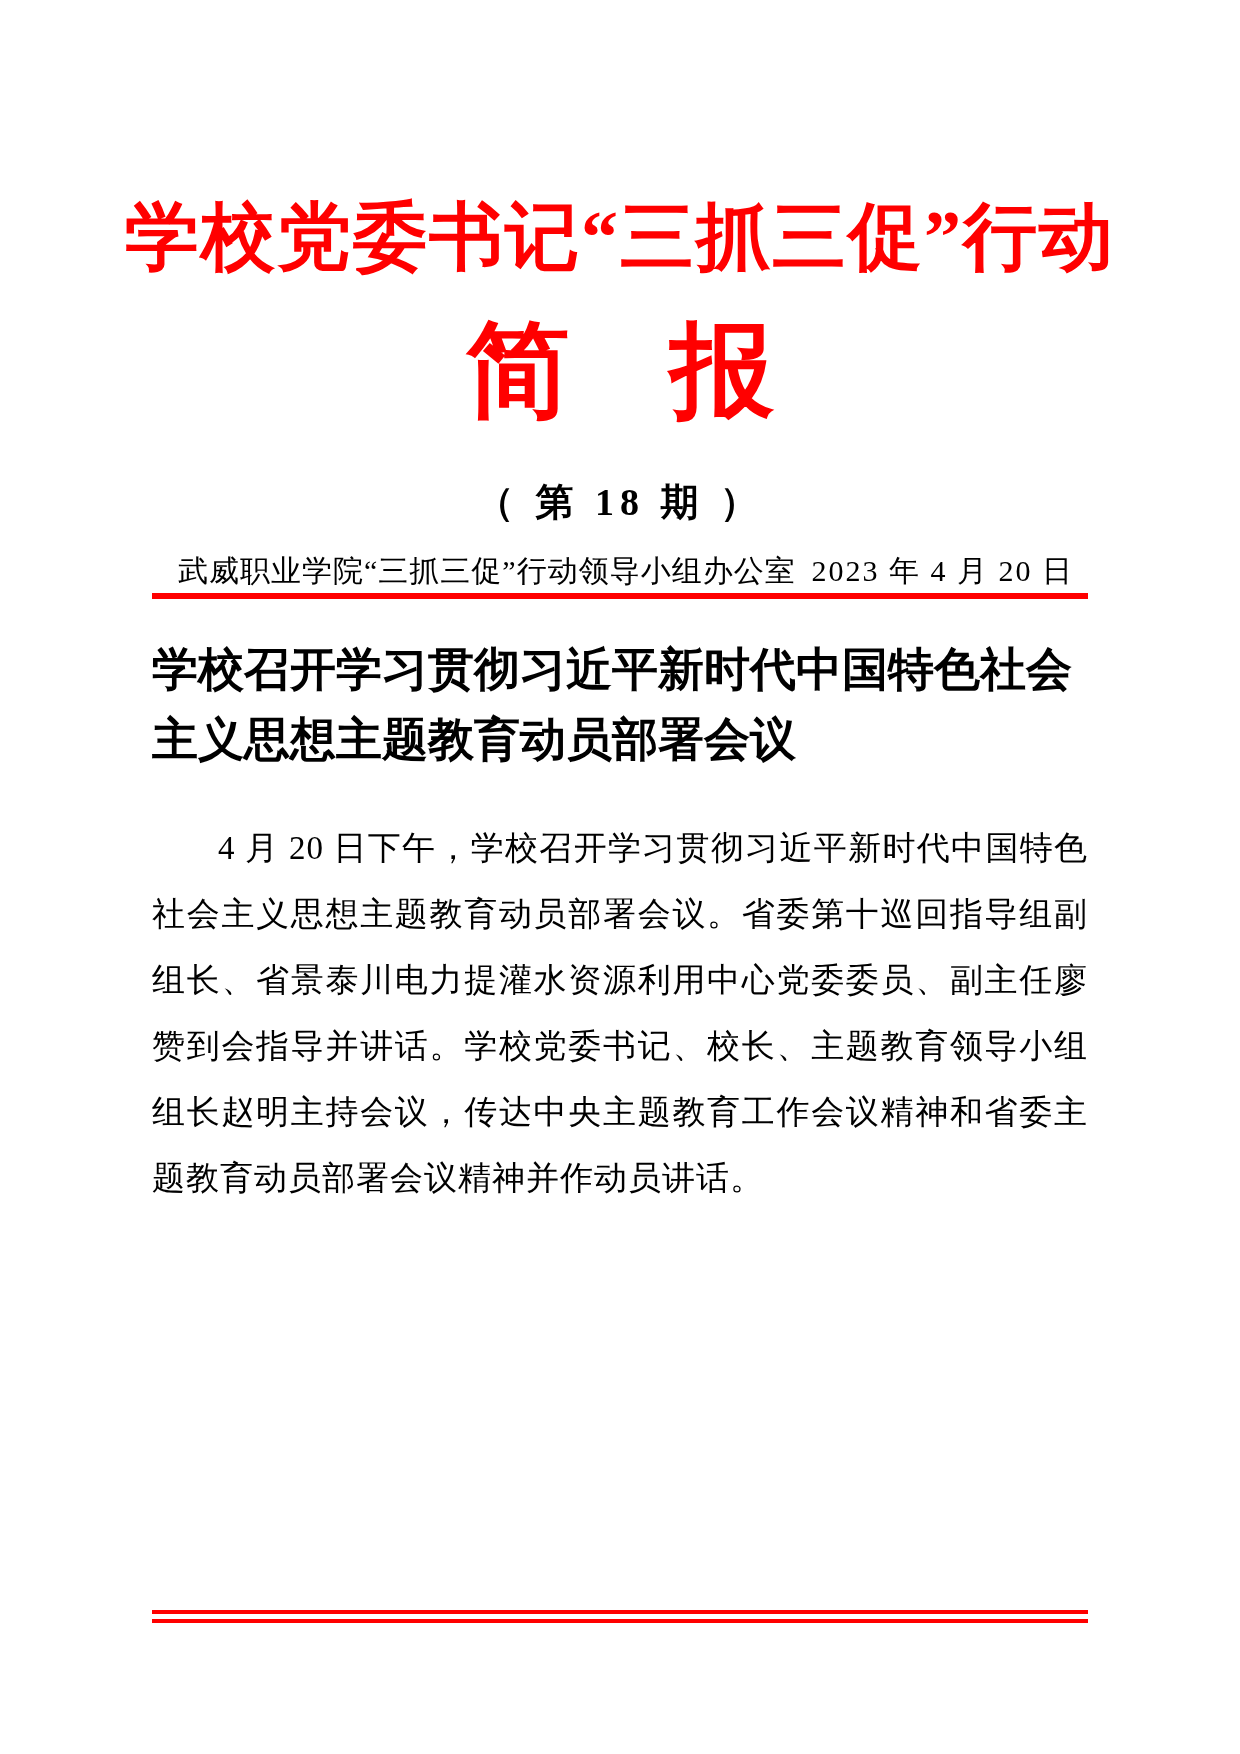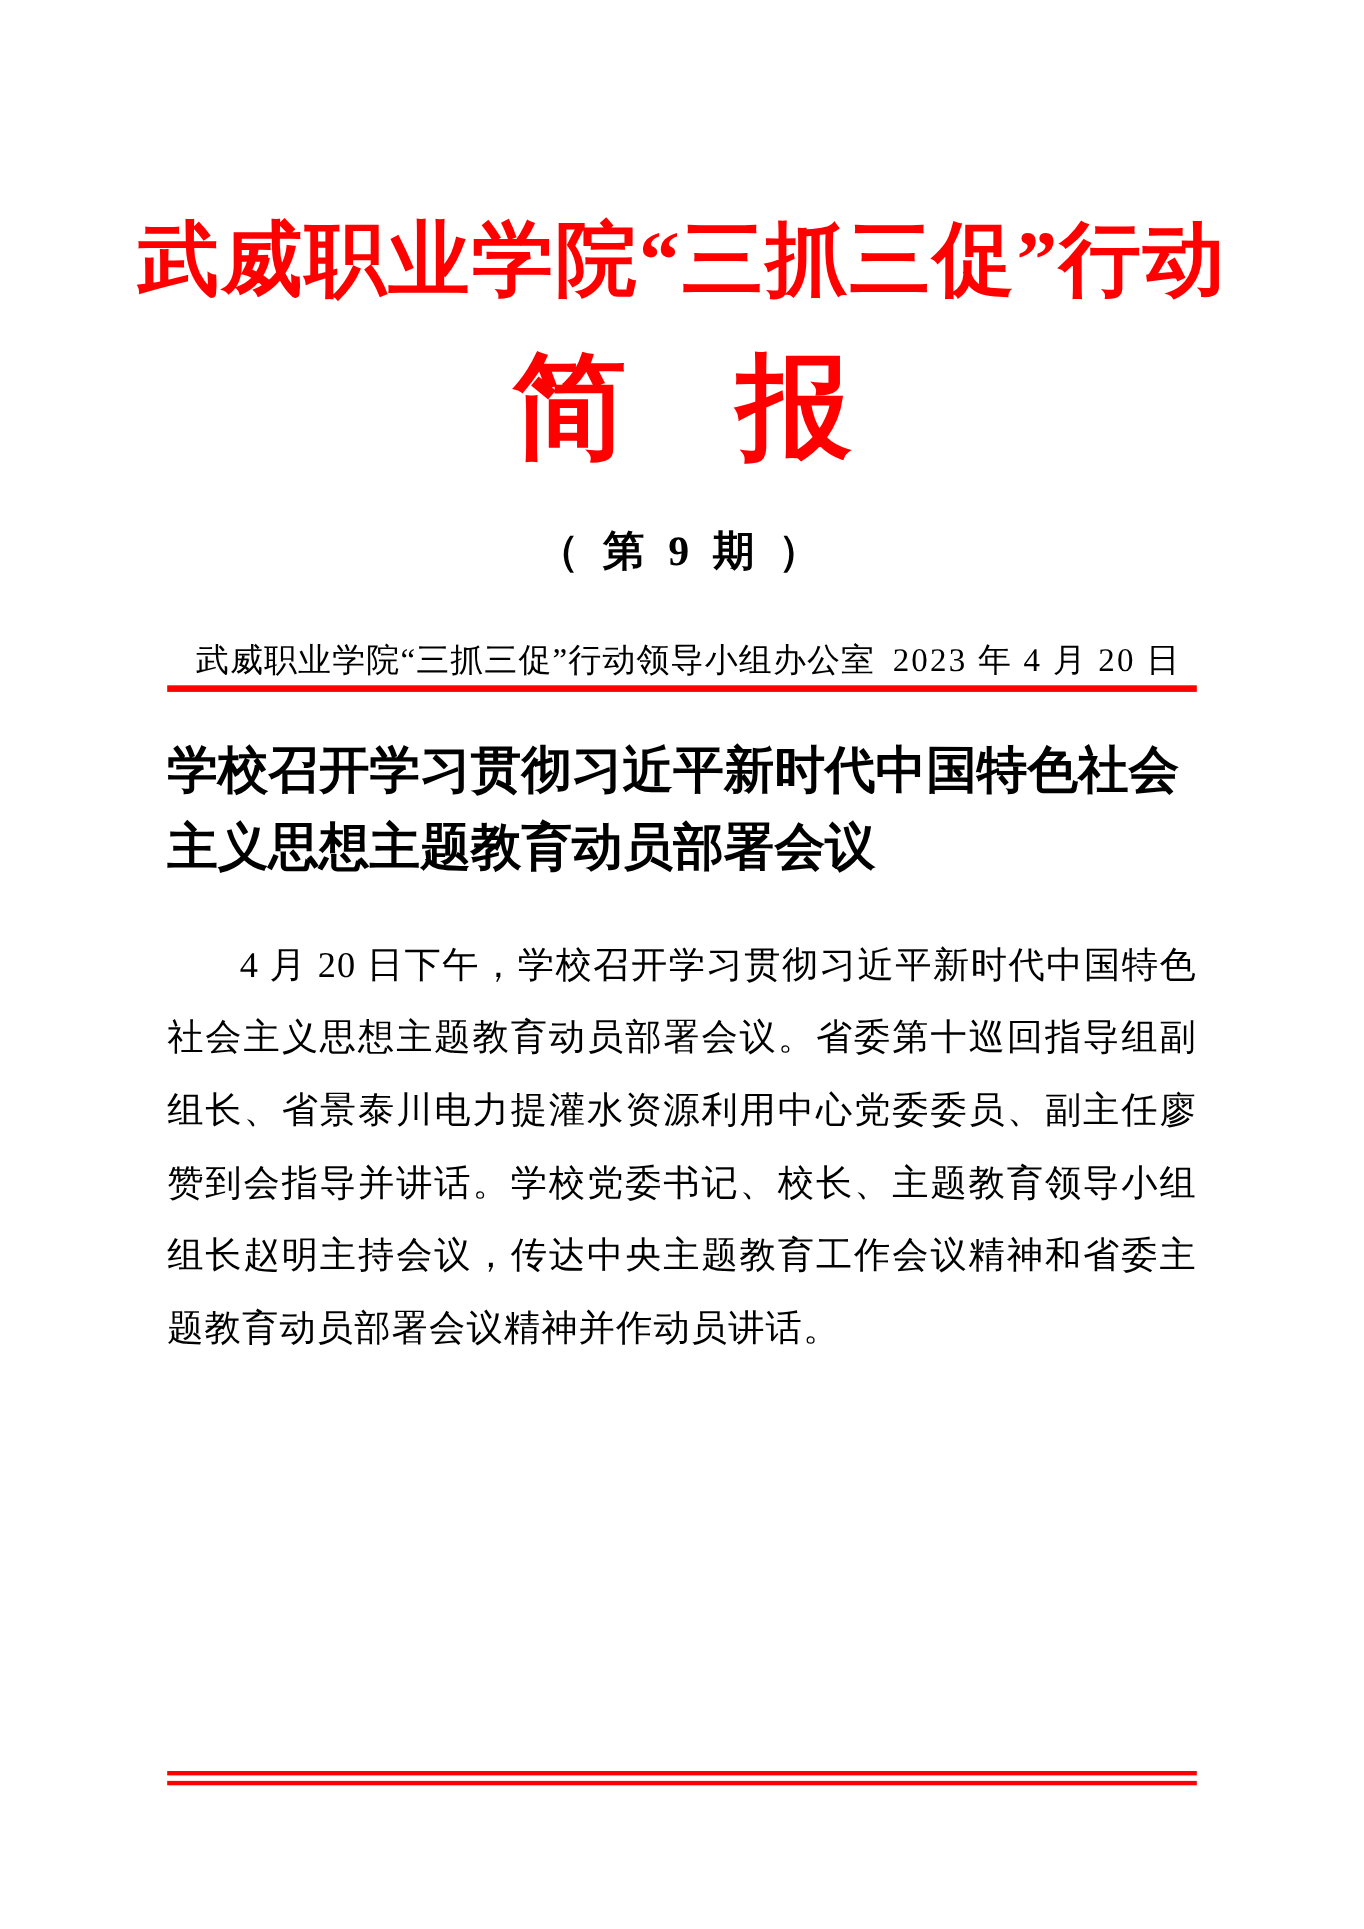--- a/index.html
+++ b/index.html
@@ -56,21 +56,21 @@
     width: 936px;
     margin: 32px auto 0 auto;
     padding: 0 14px 0 26px;
     display: flex;
     justify-content: space-between;
     align-items: baseline;
     font-size: 30px;
     line-height: 1.2;
     text-align: left;
   }
-  .issuer { letter-spacing: 1px; margin-top: 30px; }
+  .issuer { letter-spacing: 1px; }
   .date { letter-spacing: 2px; }
 
   .rule-single {
     width: 936px;
     margin: 4px auto 0 auto;
     height: 6px;
     background: var(--accent);
   }
 
   .article {
@@ -104,28 +104,28 @@
     border-bottom: 4px solid var(--accent);
     background: transparent;
   }
 </style>
 </head>
 <body>
 
 <div class="page">
 
   <header class="masthead">
-    <div class="title1">武威职业学院“三抓三促”行动</div>
+    <div class="title1">学校党委书记“三抓三促”行动</div>
 
     <div class="title2">
       <span>简</span>
       <span>报</span>
     </div>
 
-    <div class="issue">（ 第 9 期 ）</div>
+    <div class="issue">（ 第 18 期 ）</div>
 
     <div class="issuer-row">
       <span class="issuer">武威职业学院“三抓三促”行动领导小组办公室</span>
       <span class="date">2023 年 4 月 20 日</span>
     </div>
 
     <div class="rule-single"></div>
   </header>
 
   <main class="article">

